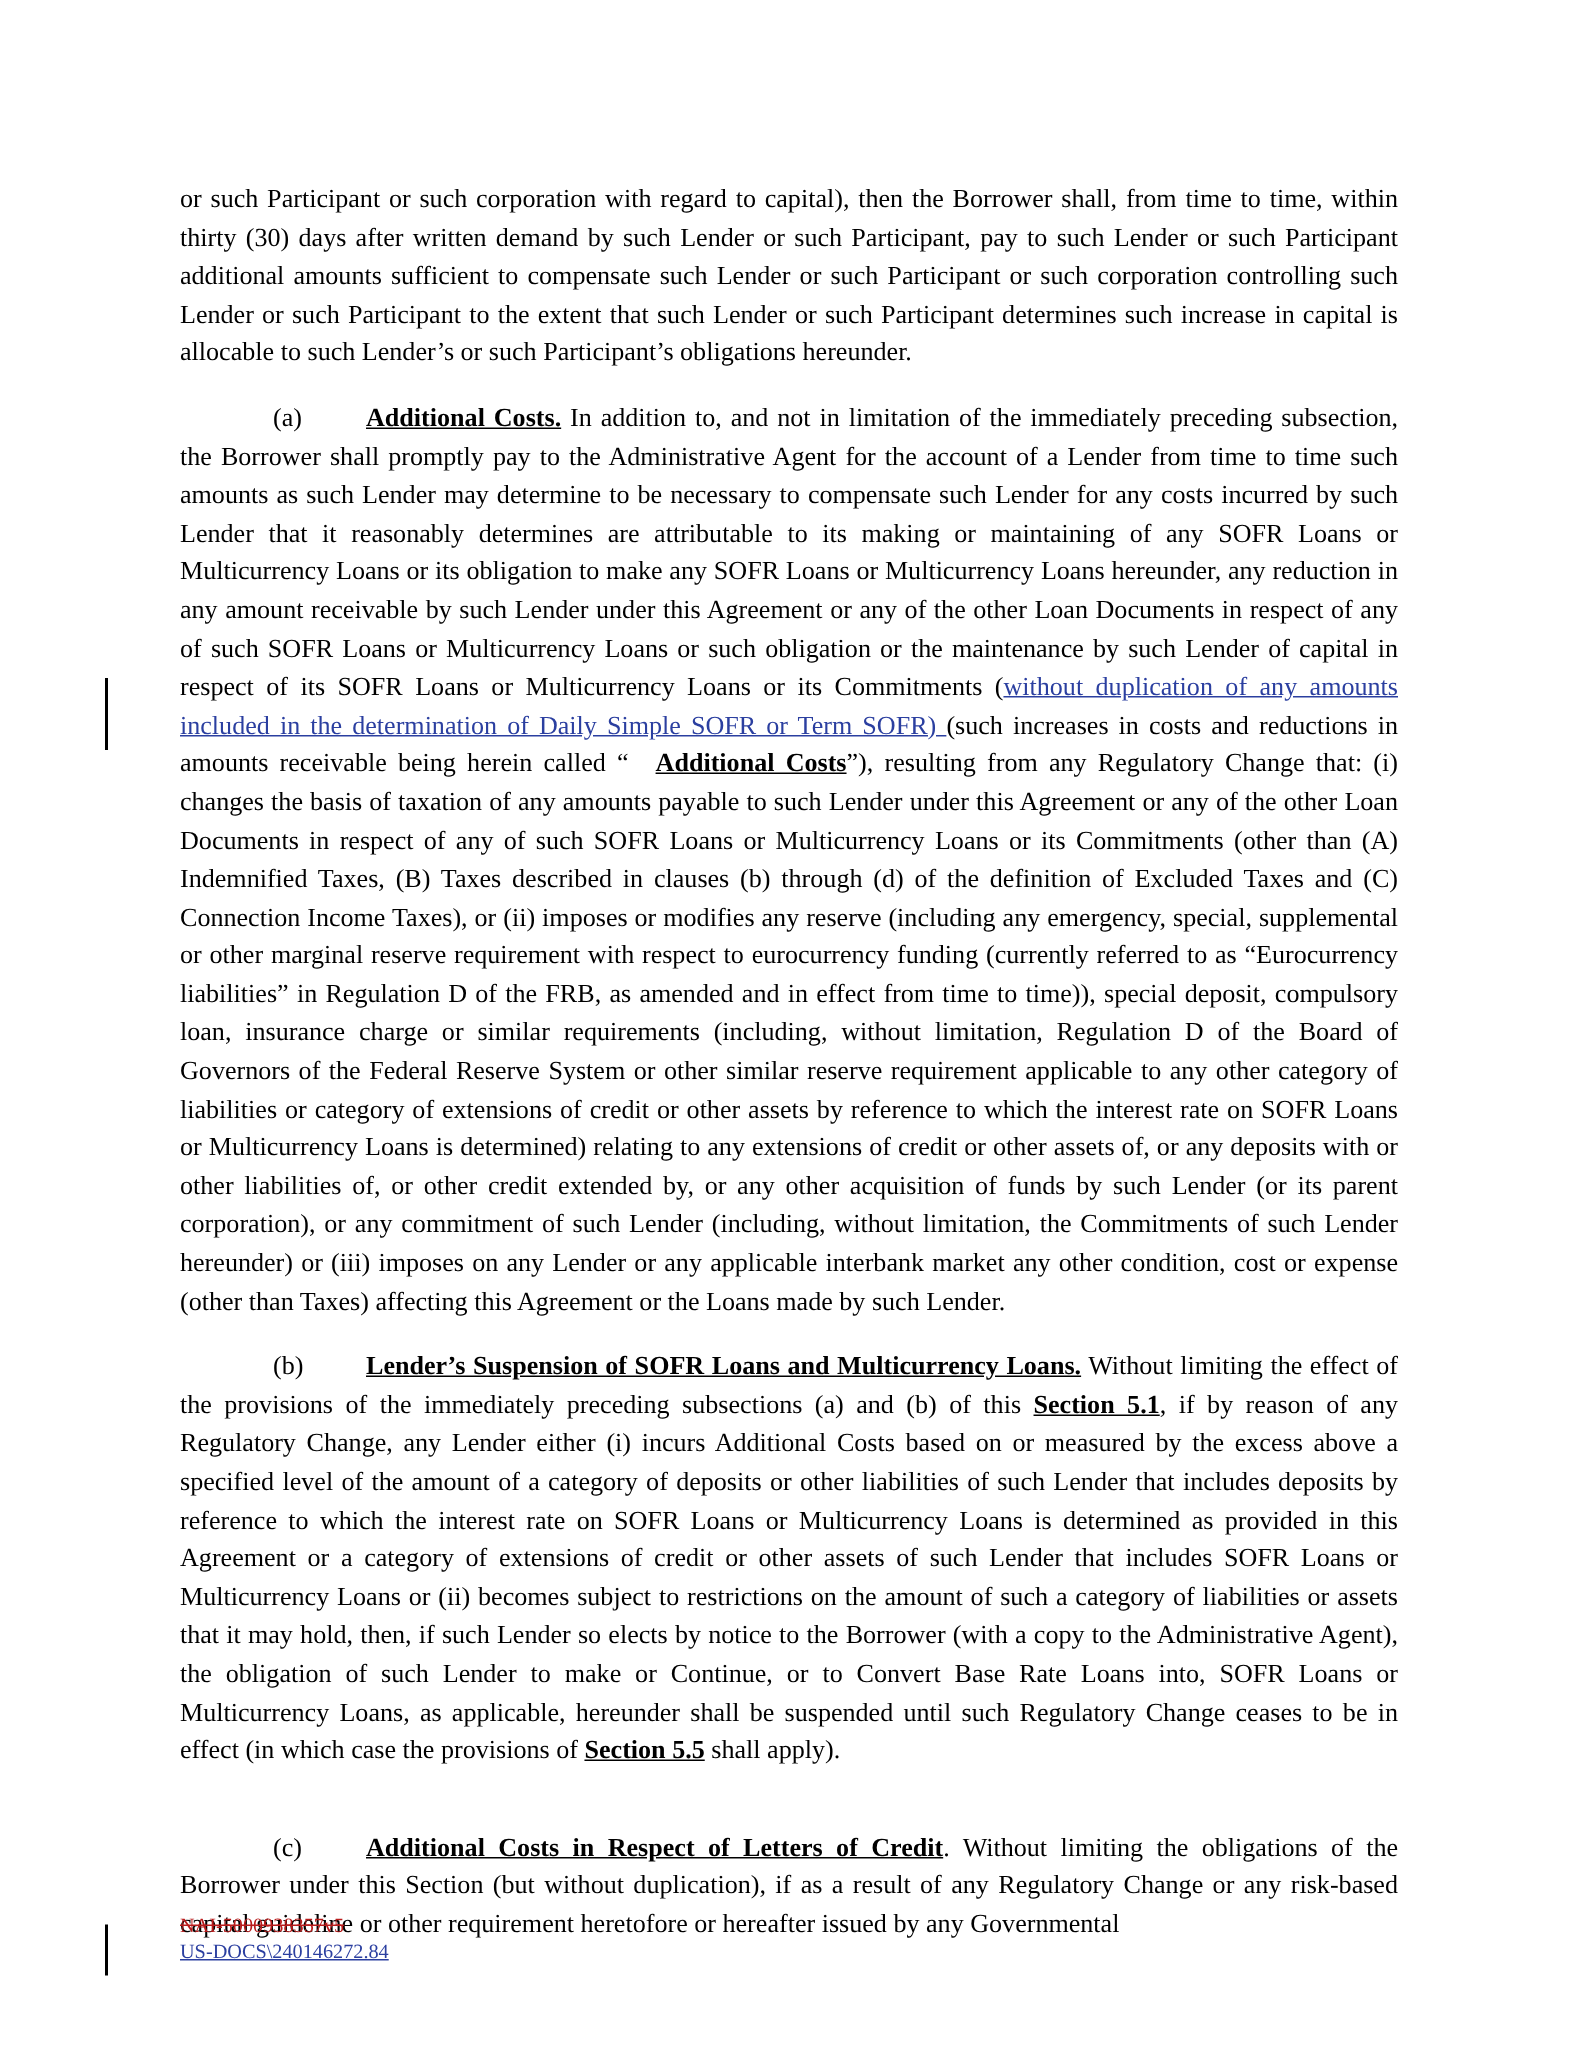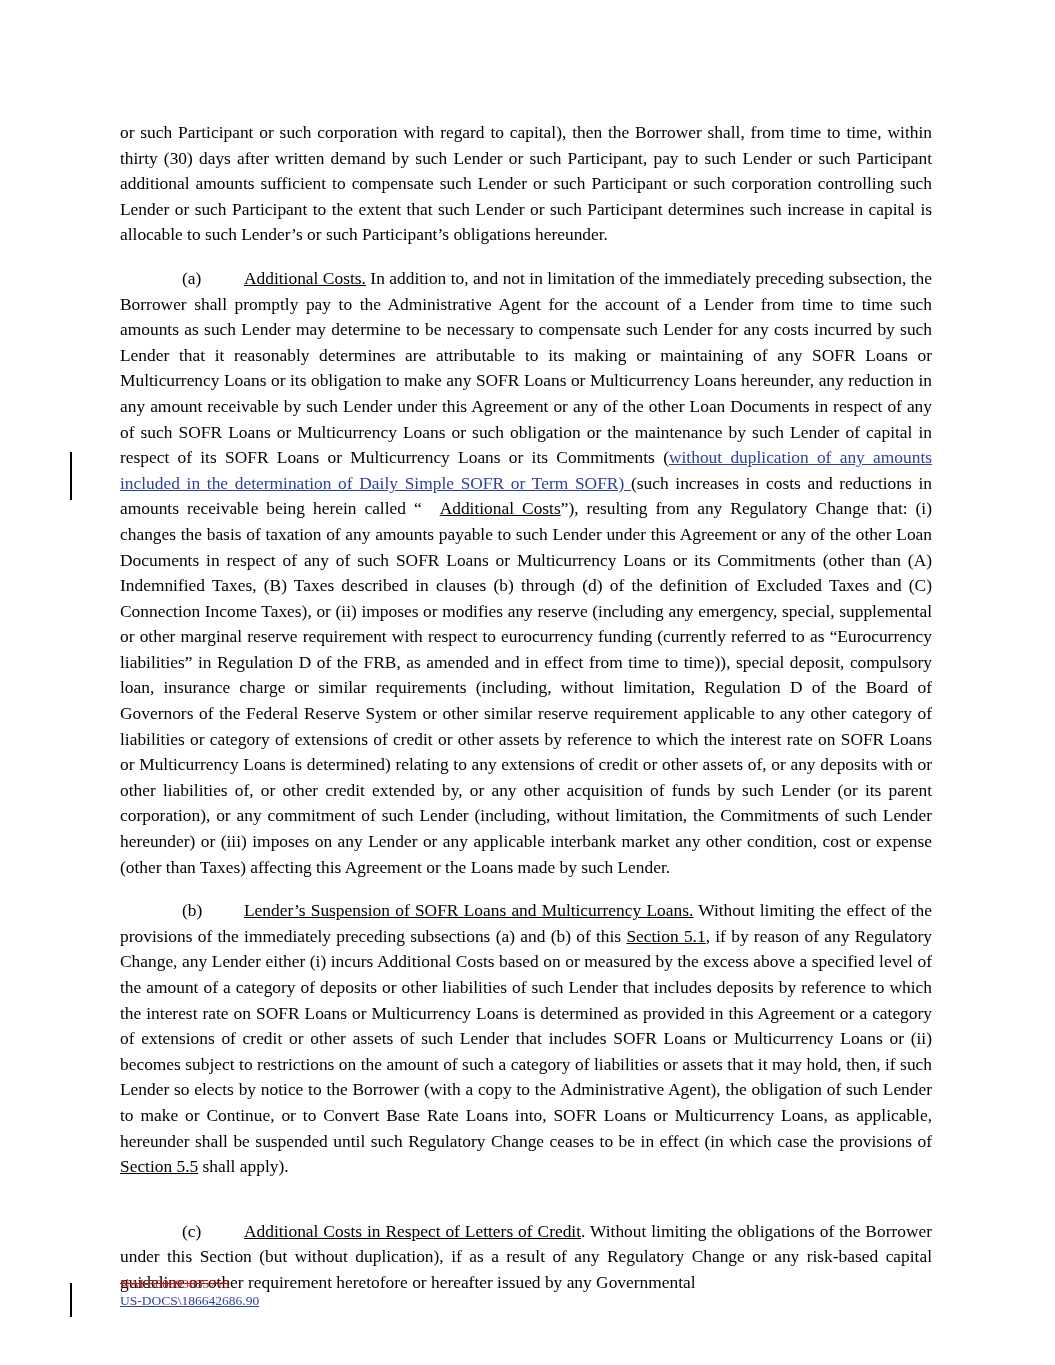--- a/index.html
+++ b/index.html
@@ -41,23 +41,24 @@
   .indent {
     display: inline-block;
     width: 62px;
   }
   .lbl {
     display: inline-block;
     width: 62px;
   }
   .u {
     text-decoration: underline;
+    font-weight: bold;
   }
   .bu {
-    font-weight: normal;
+    font-weight: bold;
     text-decoration: underline;
     margin-left: 18px;
   }
   .ins {
     color: #2b3fa0;
     text-decoration: underline;
   }
   
   .changebar {
     position: absolute;
@@ -115,16 +116,16 @@
 
     <p class="para"><span class="indent"></span><span class="lbl">(b)</span><span class="u">Lender’s Suspension of SOFR Loans and Multicurrency Loans.</span><span>  Without limiting the effect of the provisions of the immediately preceding subsections (a) and (b) of this </span><span class="u">Section 5.1</span><span>, if by reason of any Regulatory Change, any Lender either (i) incurs Additional Costs based on or measured by the excess above a specified level of the amount of a category of deposits or other liabilities of such Lender that includes deposits by reference to which the interest rate on SOFR Loans or Multicurrency Loans is determined as provided in  this Agreement or a category of extensions of credit or other assets of such Lender that includes SOFR Loans or Multicurrency Loans or (ii) becomes subject to restrictions on the amount of such a category of liabilities or assets that it may hold, then, if such Lender so elects by notice to the Borrower (with a copy to the Administrative Agent), the obligation of such Lender to make or Continue, or to Convert Base Rate Loans into, SOFR Loans or Multicurrency Loans, as applicable, hereunder shall be suspended until such Regulatory Change ceases to be in effect (in which case the provisions of </span><span class="u">Section 5.5</span><span> shall apply).</span></p>
 
     <p class="para last"><span class="indent"></span><span class="lbl">(c)</span><span class="u">Additional Costs in Respect of Letters of Credit</span><span>.  Without limiting the obligations of the Borrower under this Section (but without duplication), if as a result of any Regulatory Change or any risk-based capital guideline or other requirement heretofore or hereafter issued by any Governmental</span></p>
 
   </div>
 
 
   <div class="footer">
     <div class="struck">NAI-5000938357v5</div>
-    <div class="inserted">US-DOCS\186642686.90</div>
+    <div class="inserted">US-DOCS\240146272.84</div>
   </div>
 
 </div>
 
 </body></html>

